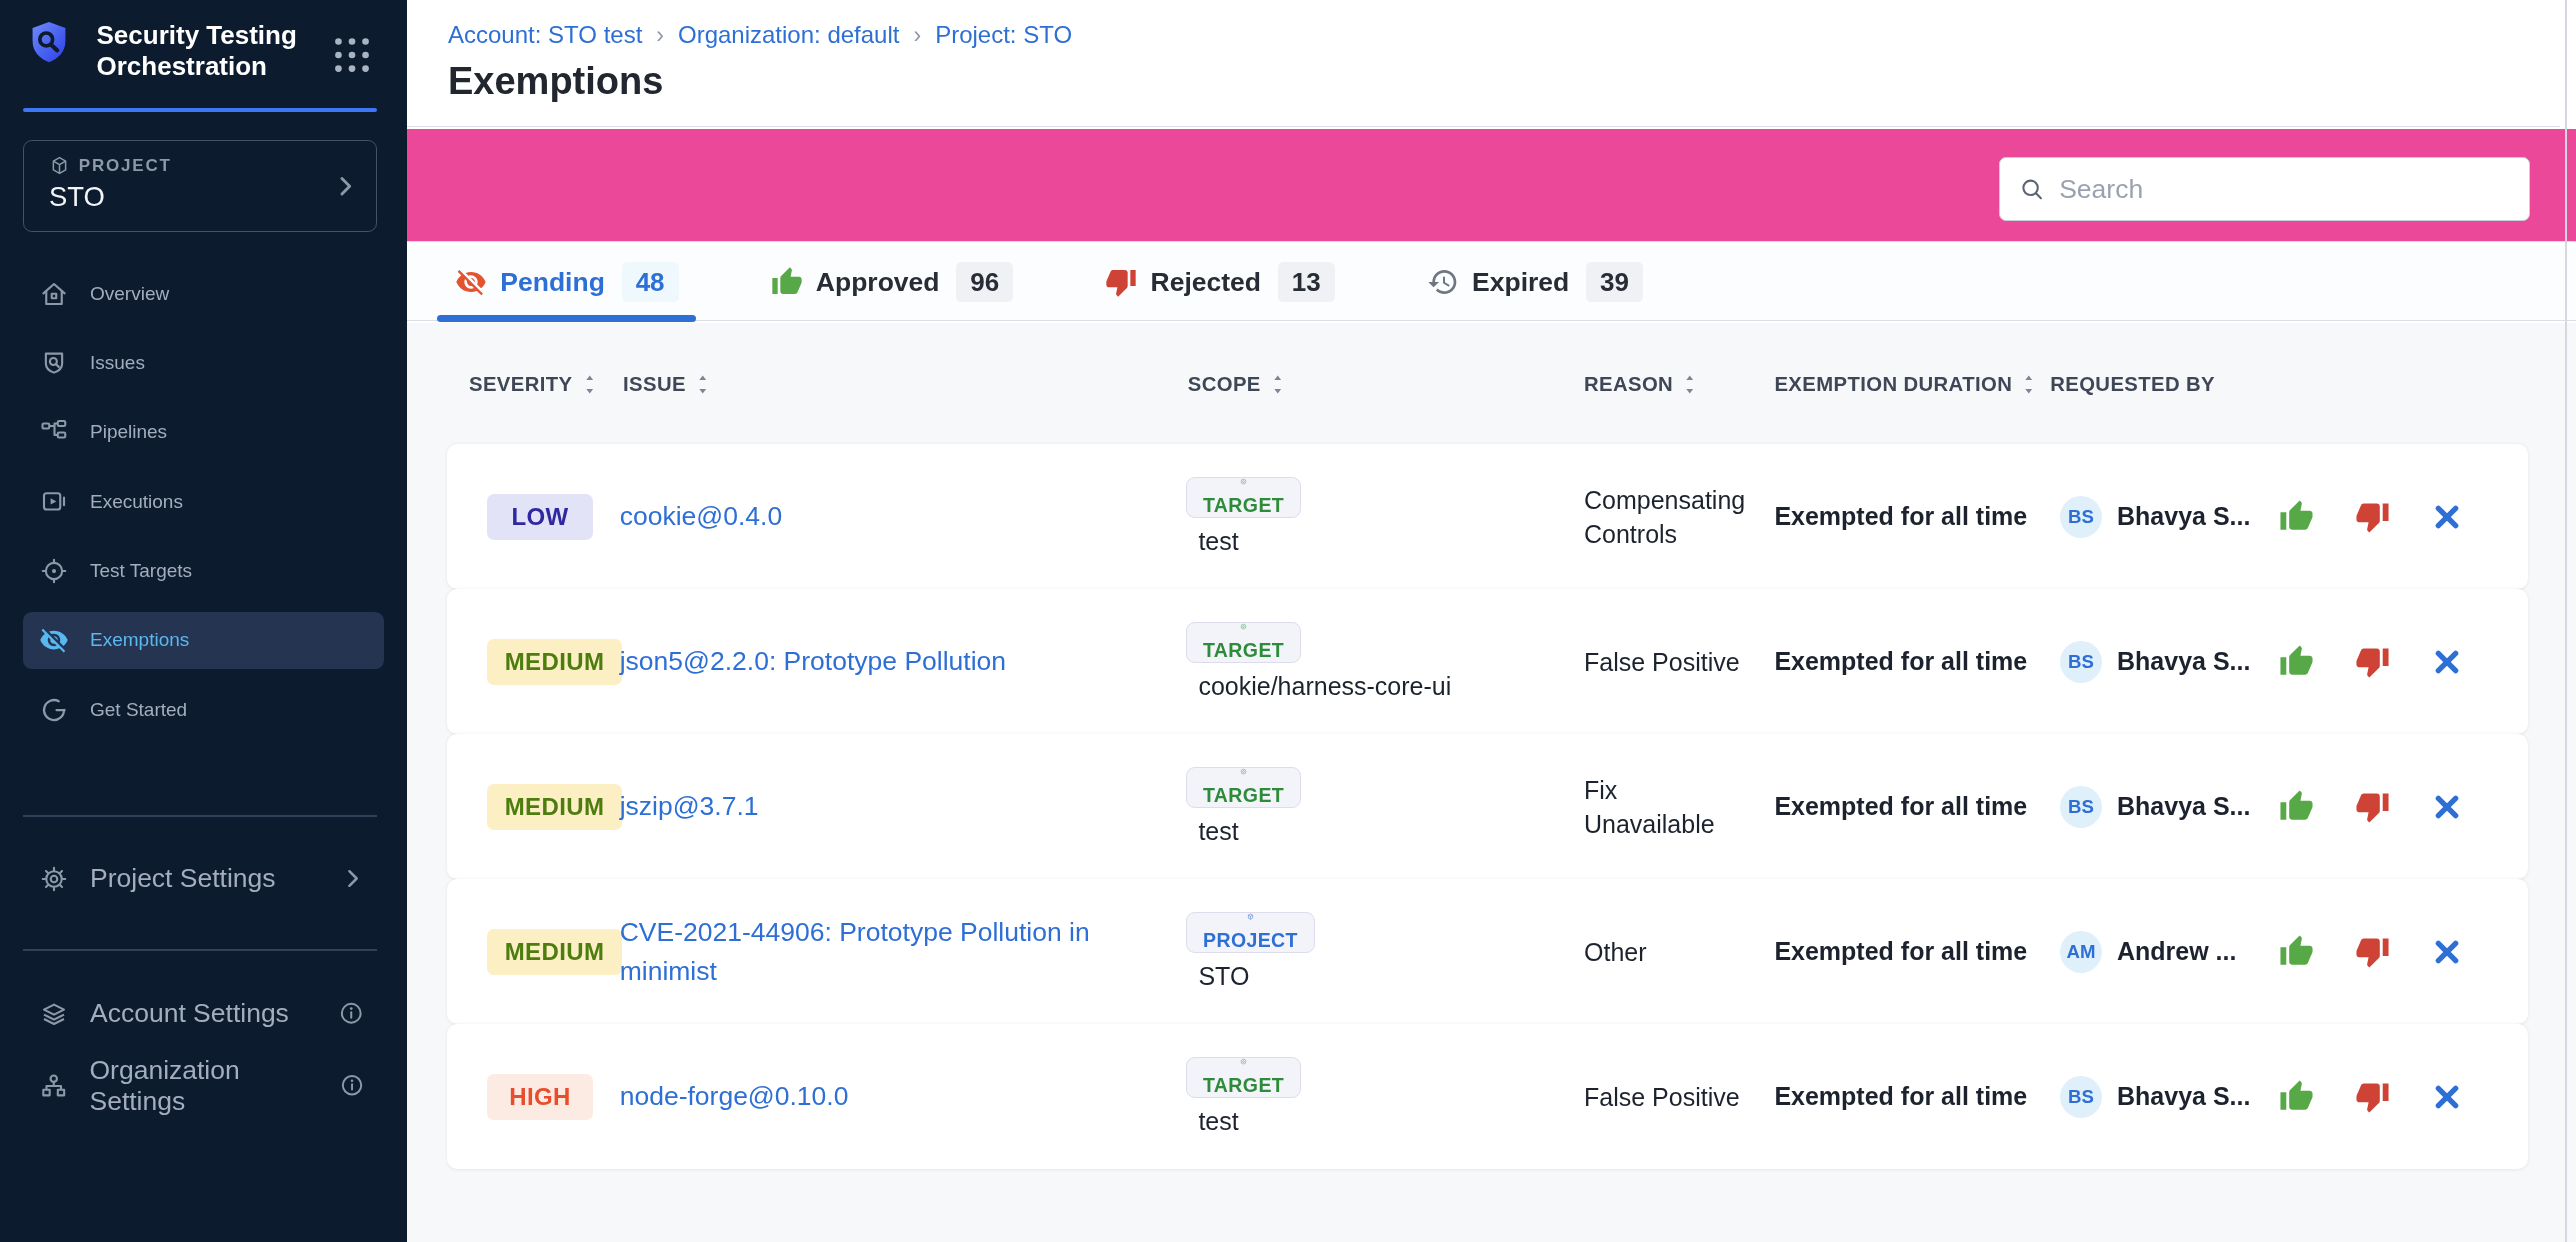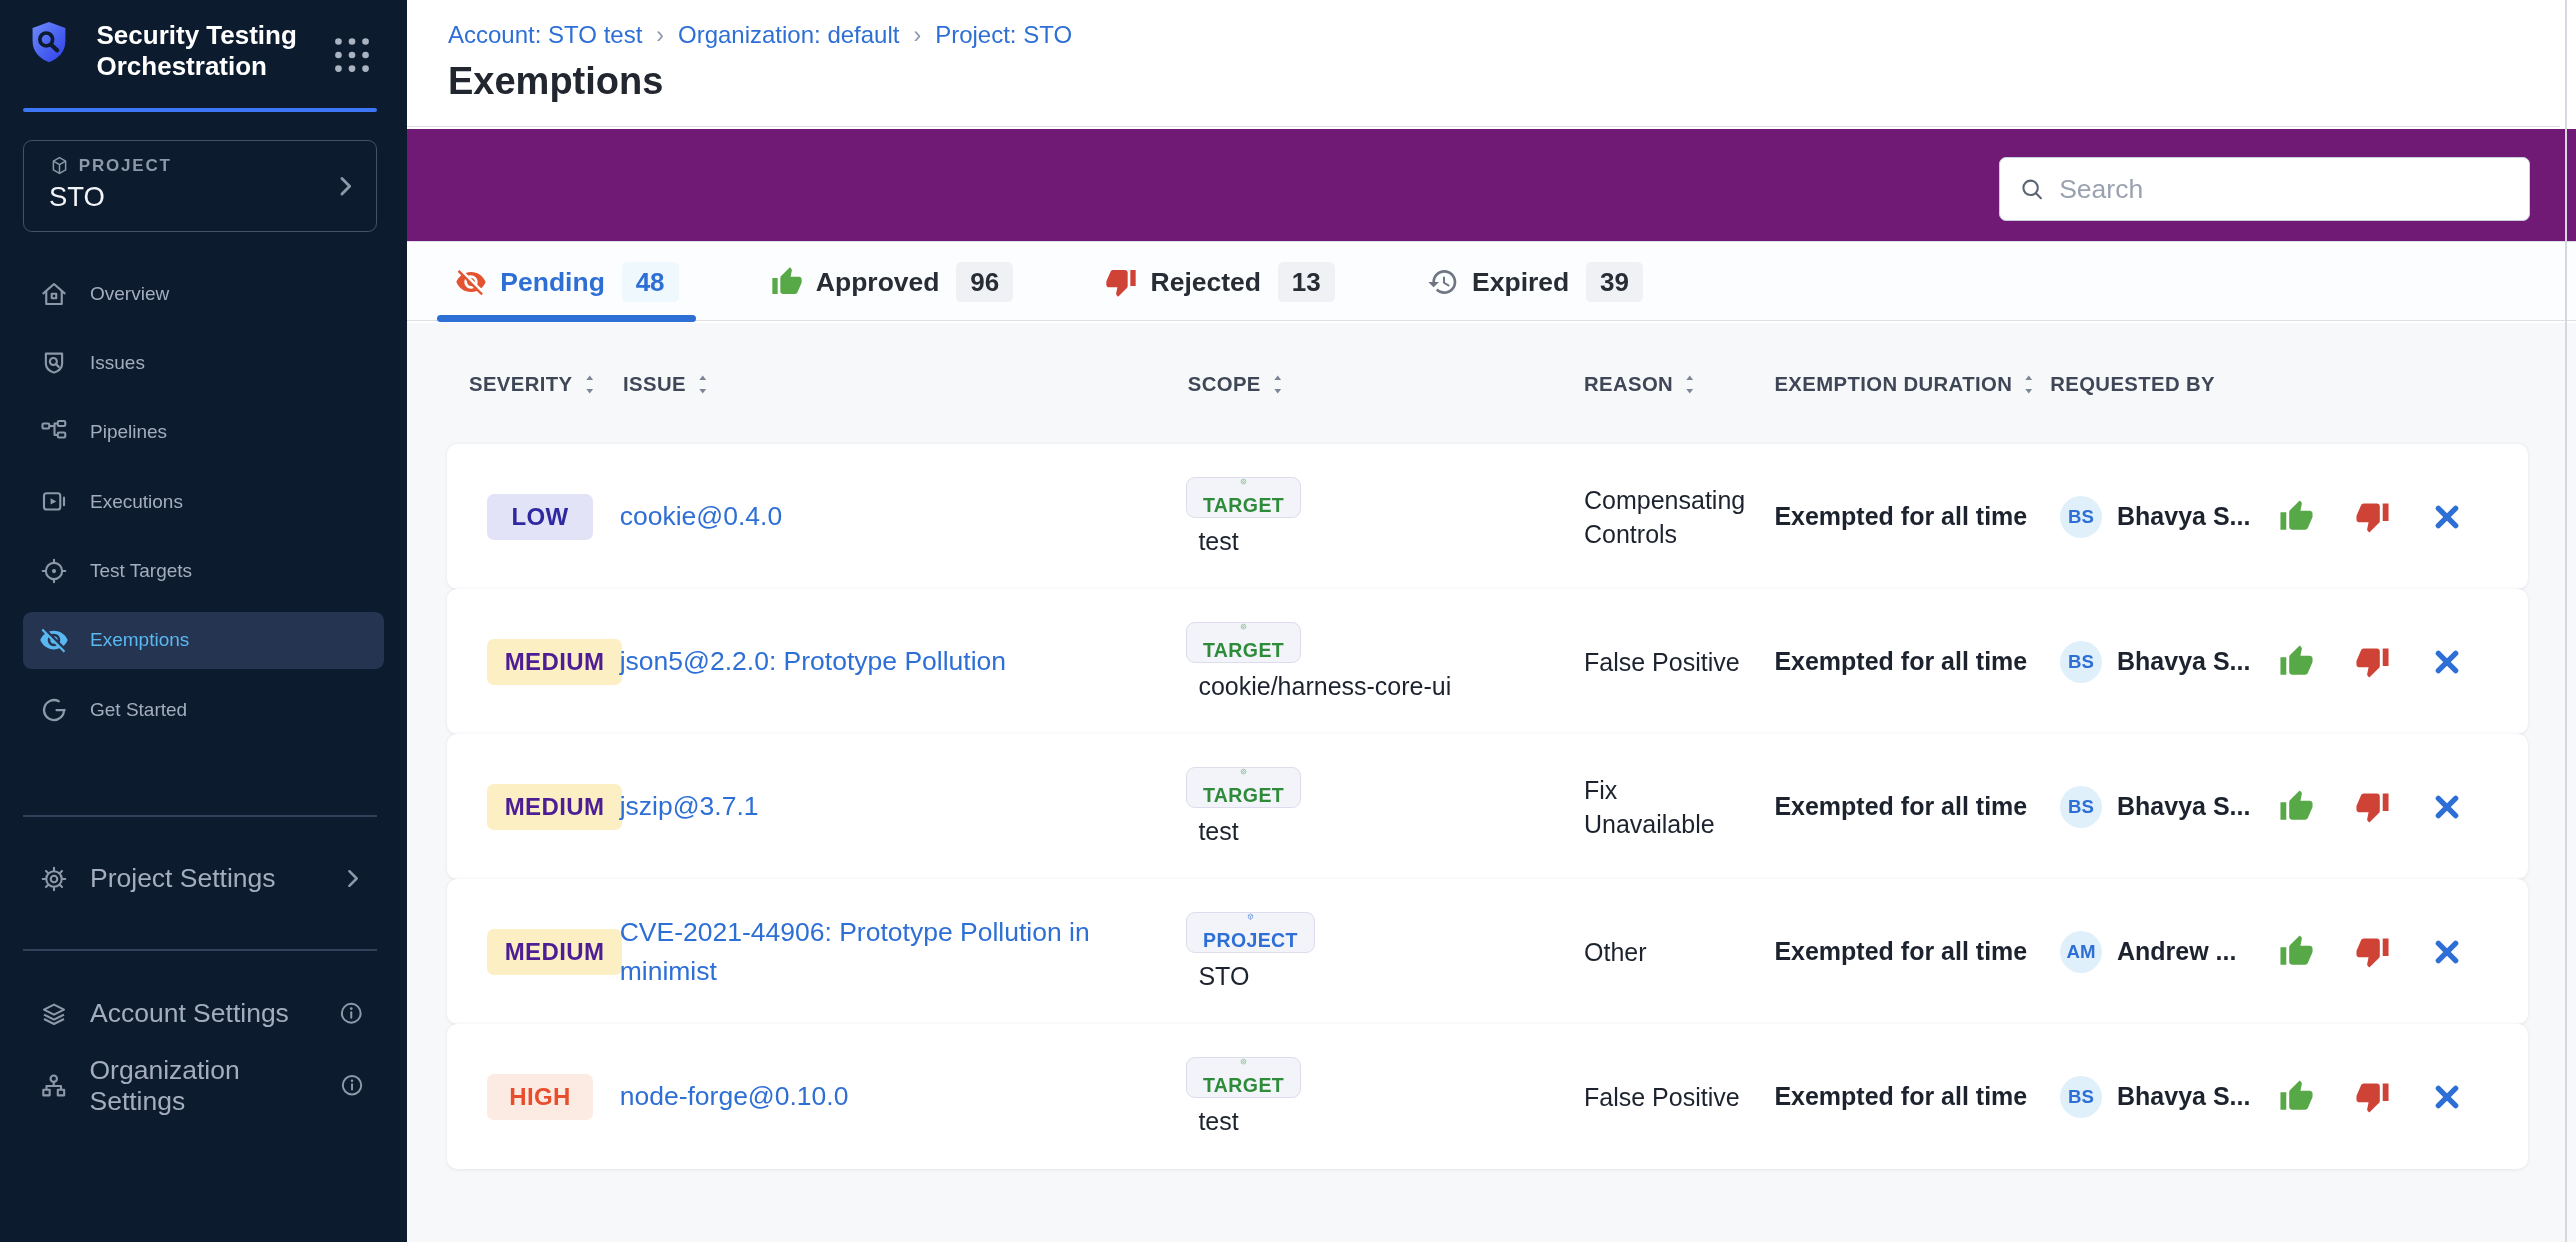--- a/index.html
+++ b/index.html
@@ -53,21 +53,21 @@
   .fi-project{top:850px;} .fi-account{top:985px;} .fi-org{top:1057px;}
 
   
   .main{position:absolute;left:407px;top:0;right:0;bottom:0;background:#fff;}
   .header-band{position:absolute;top:0;left:0;right:16px;height:127px;border-bottom:1.8px solid var(--band-line);background:#fff;}
   .breadcrumb{position:absolute;top:21px;left:41px;display:flex;align-items:center;gap:14px;font-size:24px;}
   .crumb{color:var(--link-blue);cursor:pointer;text-decoration:none;}
   .crumb-sep{color:#8f98a8;font-size:23px;}
   .page-title{position:absolute;top:60px;left:41px;font-size:38px;font-weight:700;color:#21262f;}
 
-  .search-band{position:absolute;top:129px;left:0;right:0;height:113px;border-bottom:1.8px solid var(--band-line);background:#701a75;}
+  .search-band{position:absolute;top:129px;left:0;right:0;height:113px;border-bottom:1.8px solid var(--band-line);background:#ec4899;}
   .search-box{position:absolute;top:28px;right:46px;width:531px;height:64px;border:1.8px solid #c9cfda;border-radius:7px;display:flex;align-items:center;padding:0 17.7px;background:#fff;}
   .search-box input{border:none;outline:none;font-size:26.5px;color:#333;width:100%;margin-left:14px;font-family:inherit;background:transparent;}
   .search-box input::placeholder{color:#9aa2b1;}
 
   .tabs-band{position:absolute;top:244px;left:0;right:0;height:77px;background:var(--tabsband-bg);border-bottom:1.8px solid var(--band-line);}
   .tabs{display:flex;align-items:center;height:100%;padding-left:41px;gap:78px;}
   .tab{position:relative;display:flex;align-items:center;height:100%;gap:13.3px;padding:0 7px;cursor:pointer;font-size:26.5px;font-weight:600;color:#272c35;}
   .tab .tab-icon{width:32px;height:32px;}
   .tab .tab-count{font-size:26px;font-weight:600;background:#f0f1f5;color:#272c35;border-radius:5.3px;padding:4.4px 14px;margin-left:3.5px;}
   .tab.active{color:var(--link-blue);}
@@ -81,21 +81,21 @@
   .th{font-size:20.3px;font-weight:700;color:#3f4757;letter-spacing:0.4px;display:flex;align-items:center;gap:7px;}
   .th .sort{flex:0 0 auto;cursor:pointer;}
   .th-sev{padding-left:22px;} .th-issue{padding-left:21px;} .th-scope{padding-left:1.8px;}
   .th-dur{padding-left:4.4px;} .th-req{padding-left:6.2px;}
 
   .cards{margin-top:33px;}
   .row-card{background:#fff;border-radius:10.6px;height:145px;box-shadow:0 0.9px 3.5px rgba(20,30,60,.08);}
   .c-sev{padding-left:40px;}
   .sev{display:inline-flex;align-items:center;justify-content:center;min-width:106px;height:46px;border-radius:7px;font-size:24px;font-weight:700;letter-spacing:0.4px;padding:0 17.7px;}
   .sev-low{background:#e3e3f8;color:#3028a0;}
-  .sev-medium{background:#fcefc3;color:#4c1d95;text-align:right;}
+  .sev-medium{background:#fcefc3;color:#4d7c0f;text-align:right;}
   .sev-high{background:#fcebe2;color:#e84e2c;}
   .c-issue{padding-left:17.7px;}
   .issue-link{font-size:26.5px;color:var(--link-blue);text-decoration:none;cursor:pointer;max-width:531px;display:inline-block;line-height:39px;}
   .c-scope{display:flex;flex-direction:column;align-items:flex-start;gap:9.7px;}
   .scope-pill{display:inline-flex;align-items:center;gap:8.8px;height:41px;padding:0 16px;border-radius:8.8px;background:#f3f3fa;border:1.8px solid #dcdcec;font-size:19.5px;font-weight:700;letter-spacing:0.4px;flex-direction:column;}
   .scope-pill.target{color:#2e8b3a;}
   .scope-pill.project{color:var(--link-blue);}
   .scope-name{font-size:25px;color:var(--text-dark);padding-left:12.4px;}
   .c-reason{font-size:25px;color:var(--text-dark);line-height:34px;padding-right:21px;}
   .c-dur{font-size:25px;font-weight:600;color:var(--text-dark);padding-left:4.4px;}

